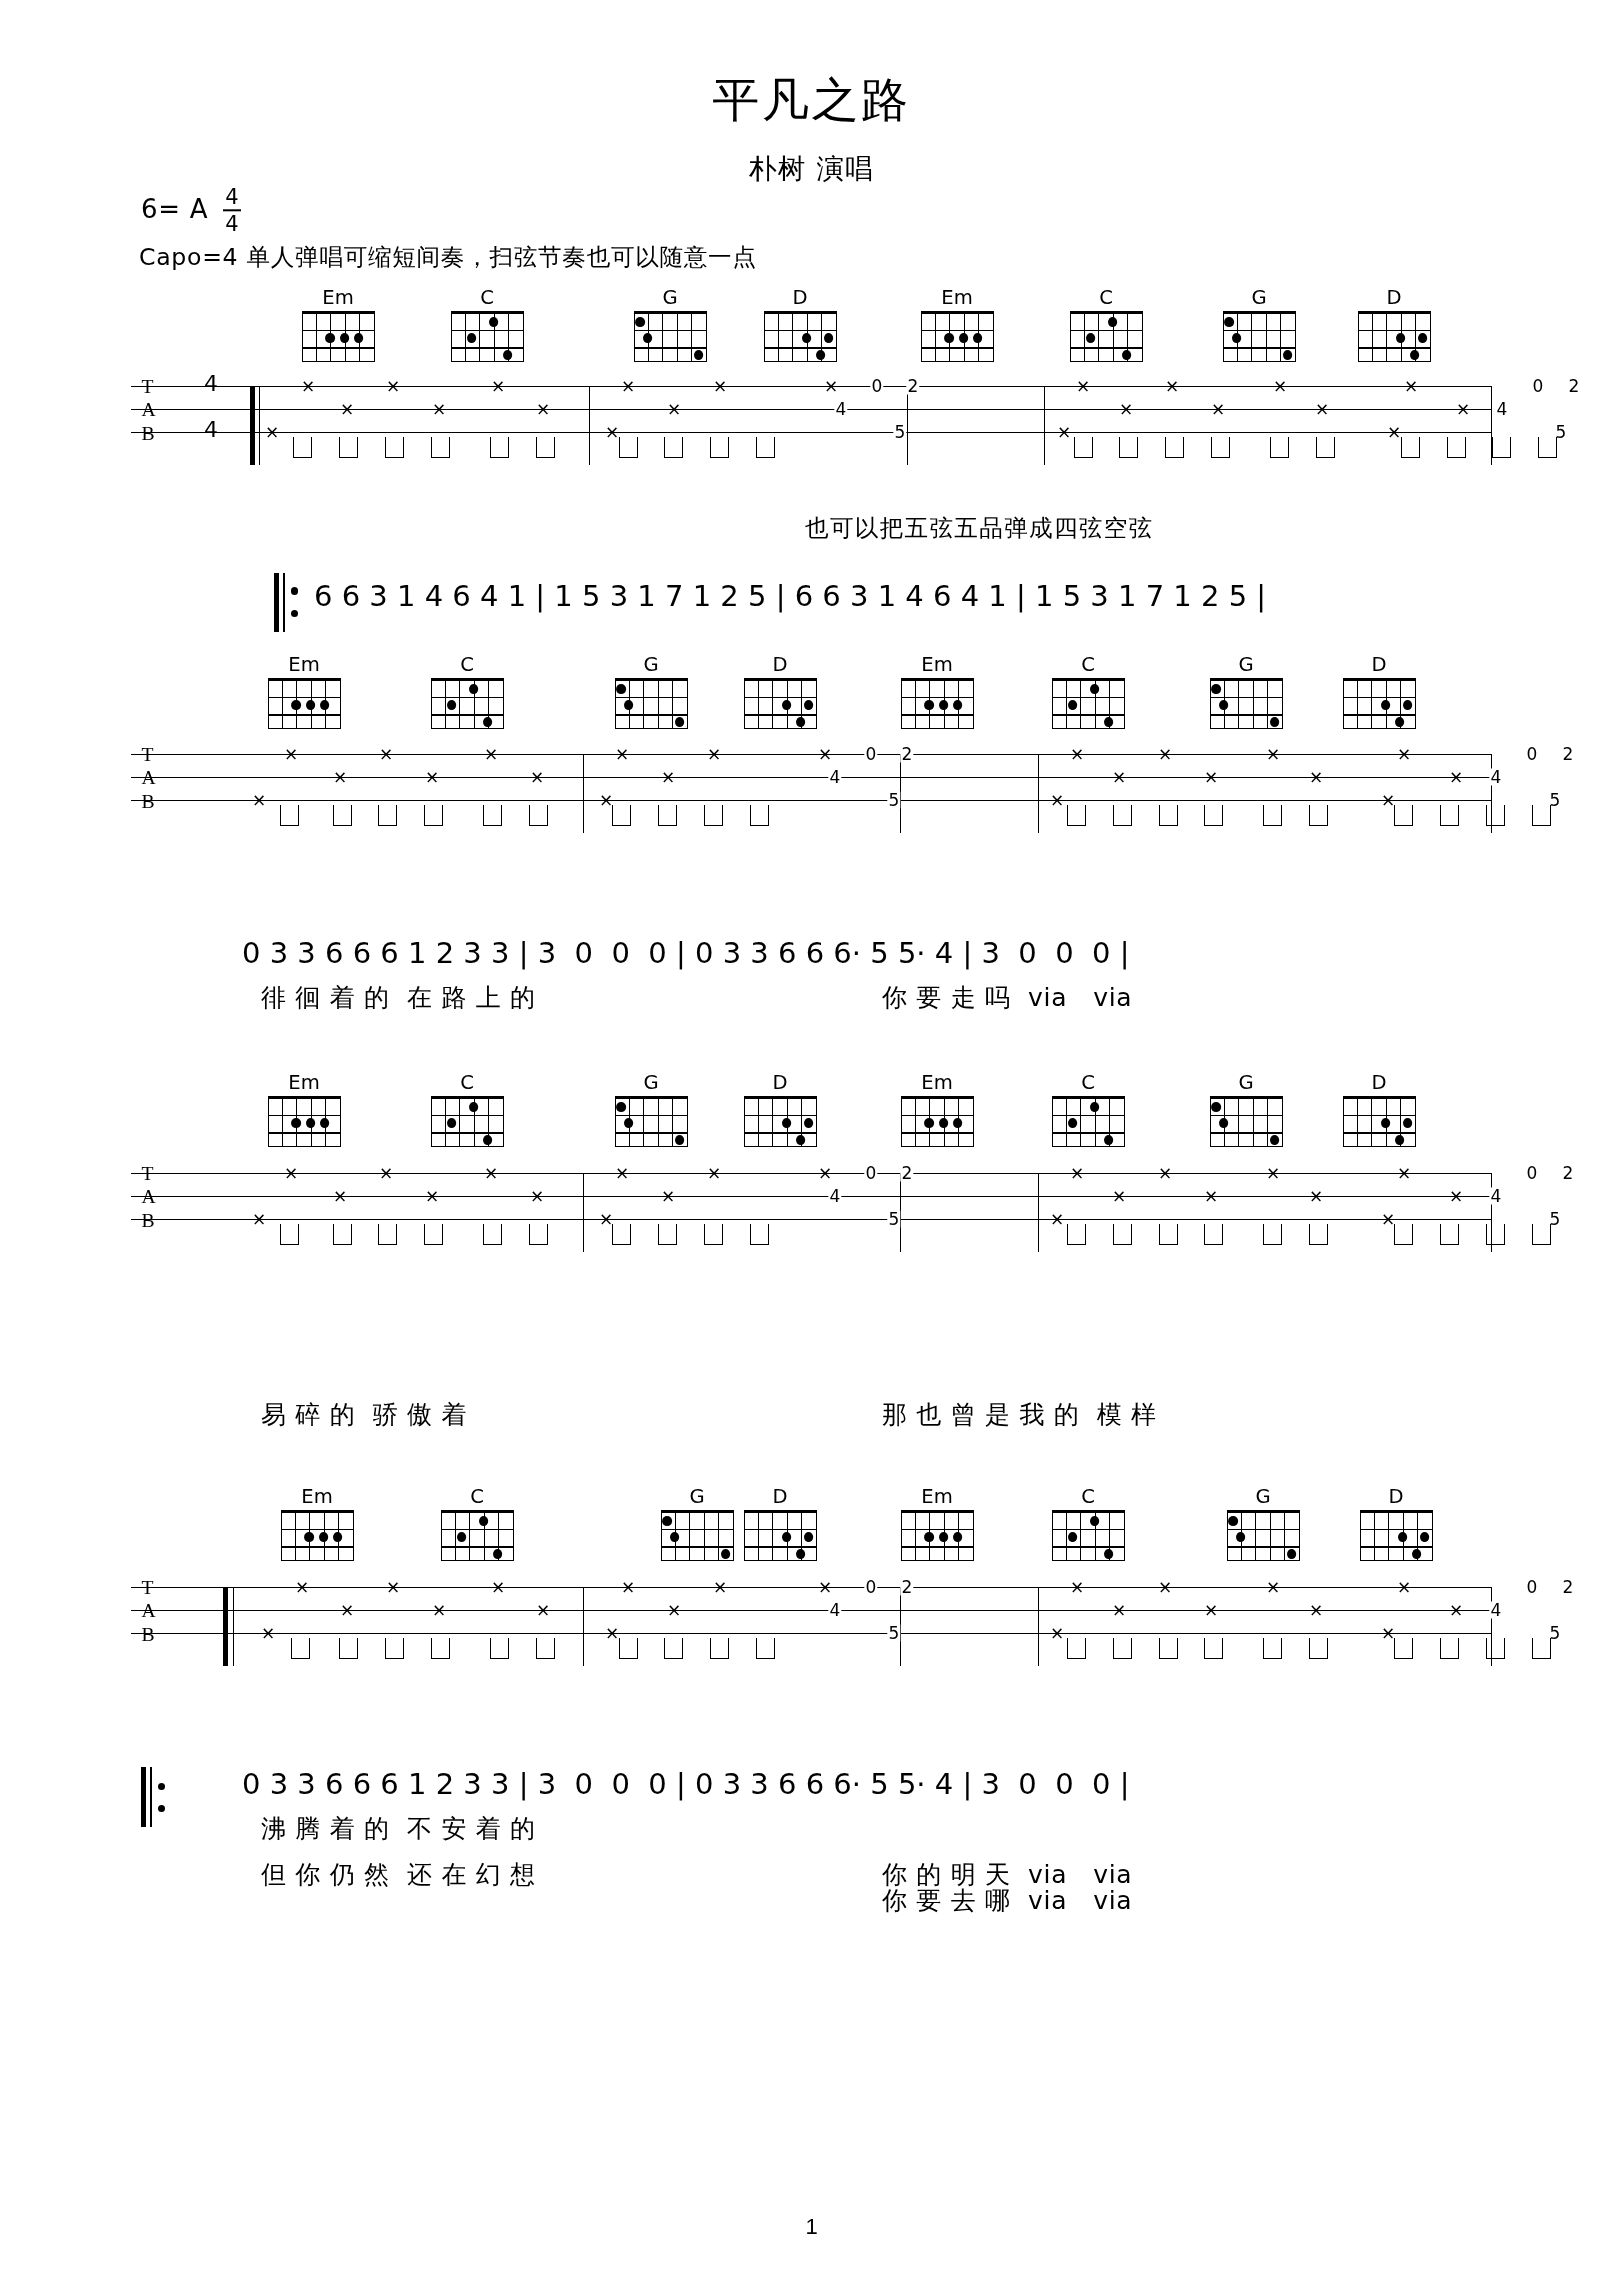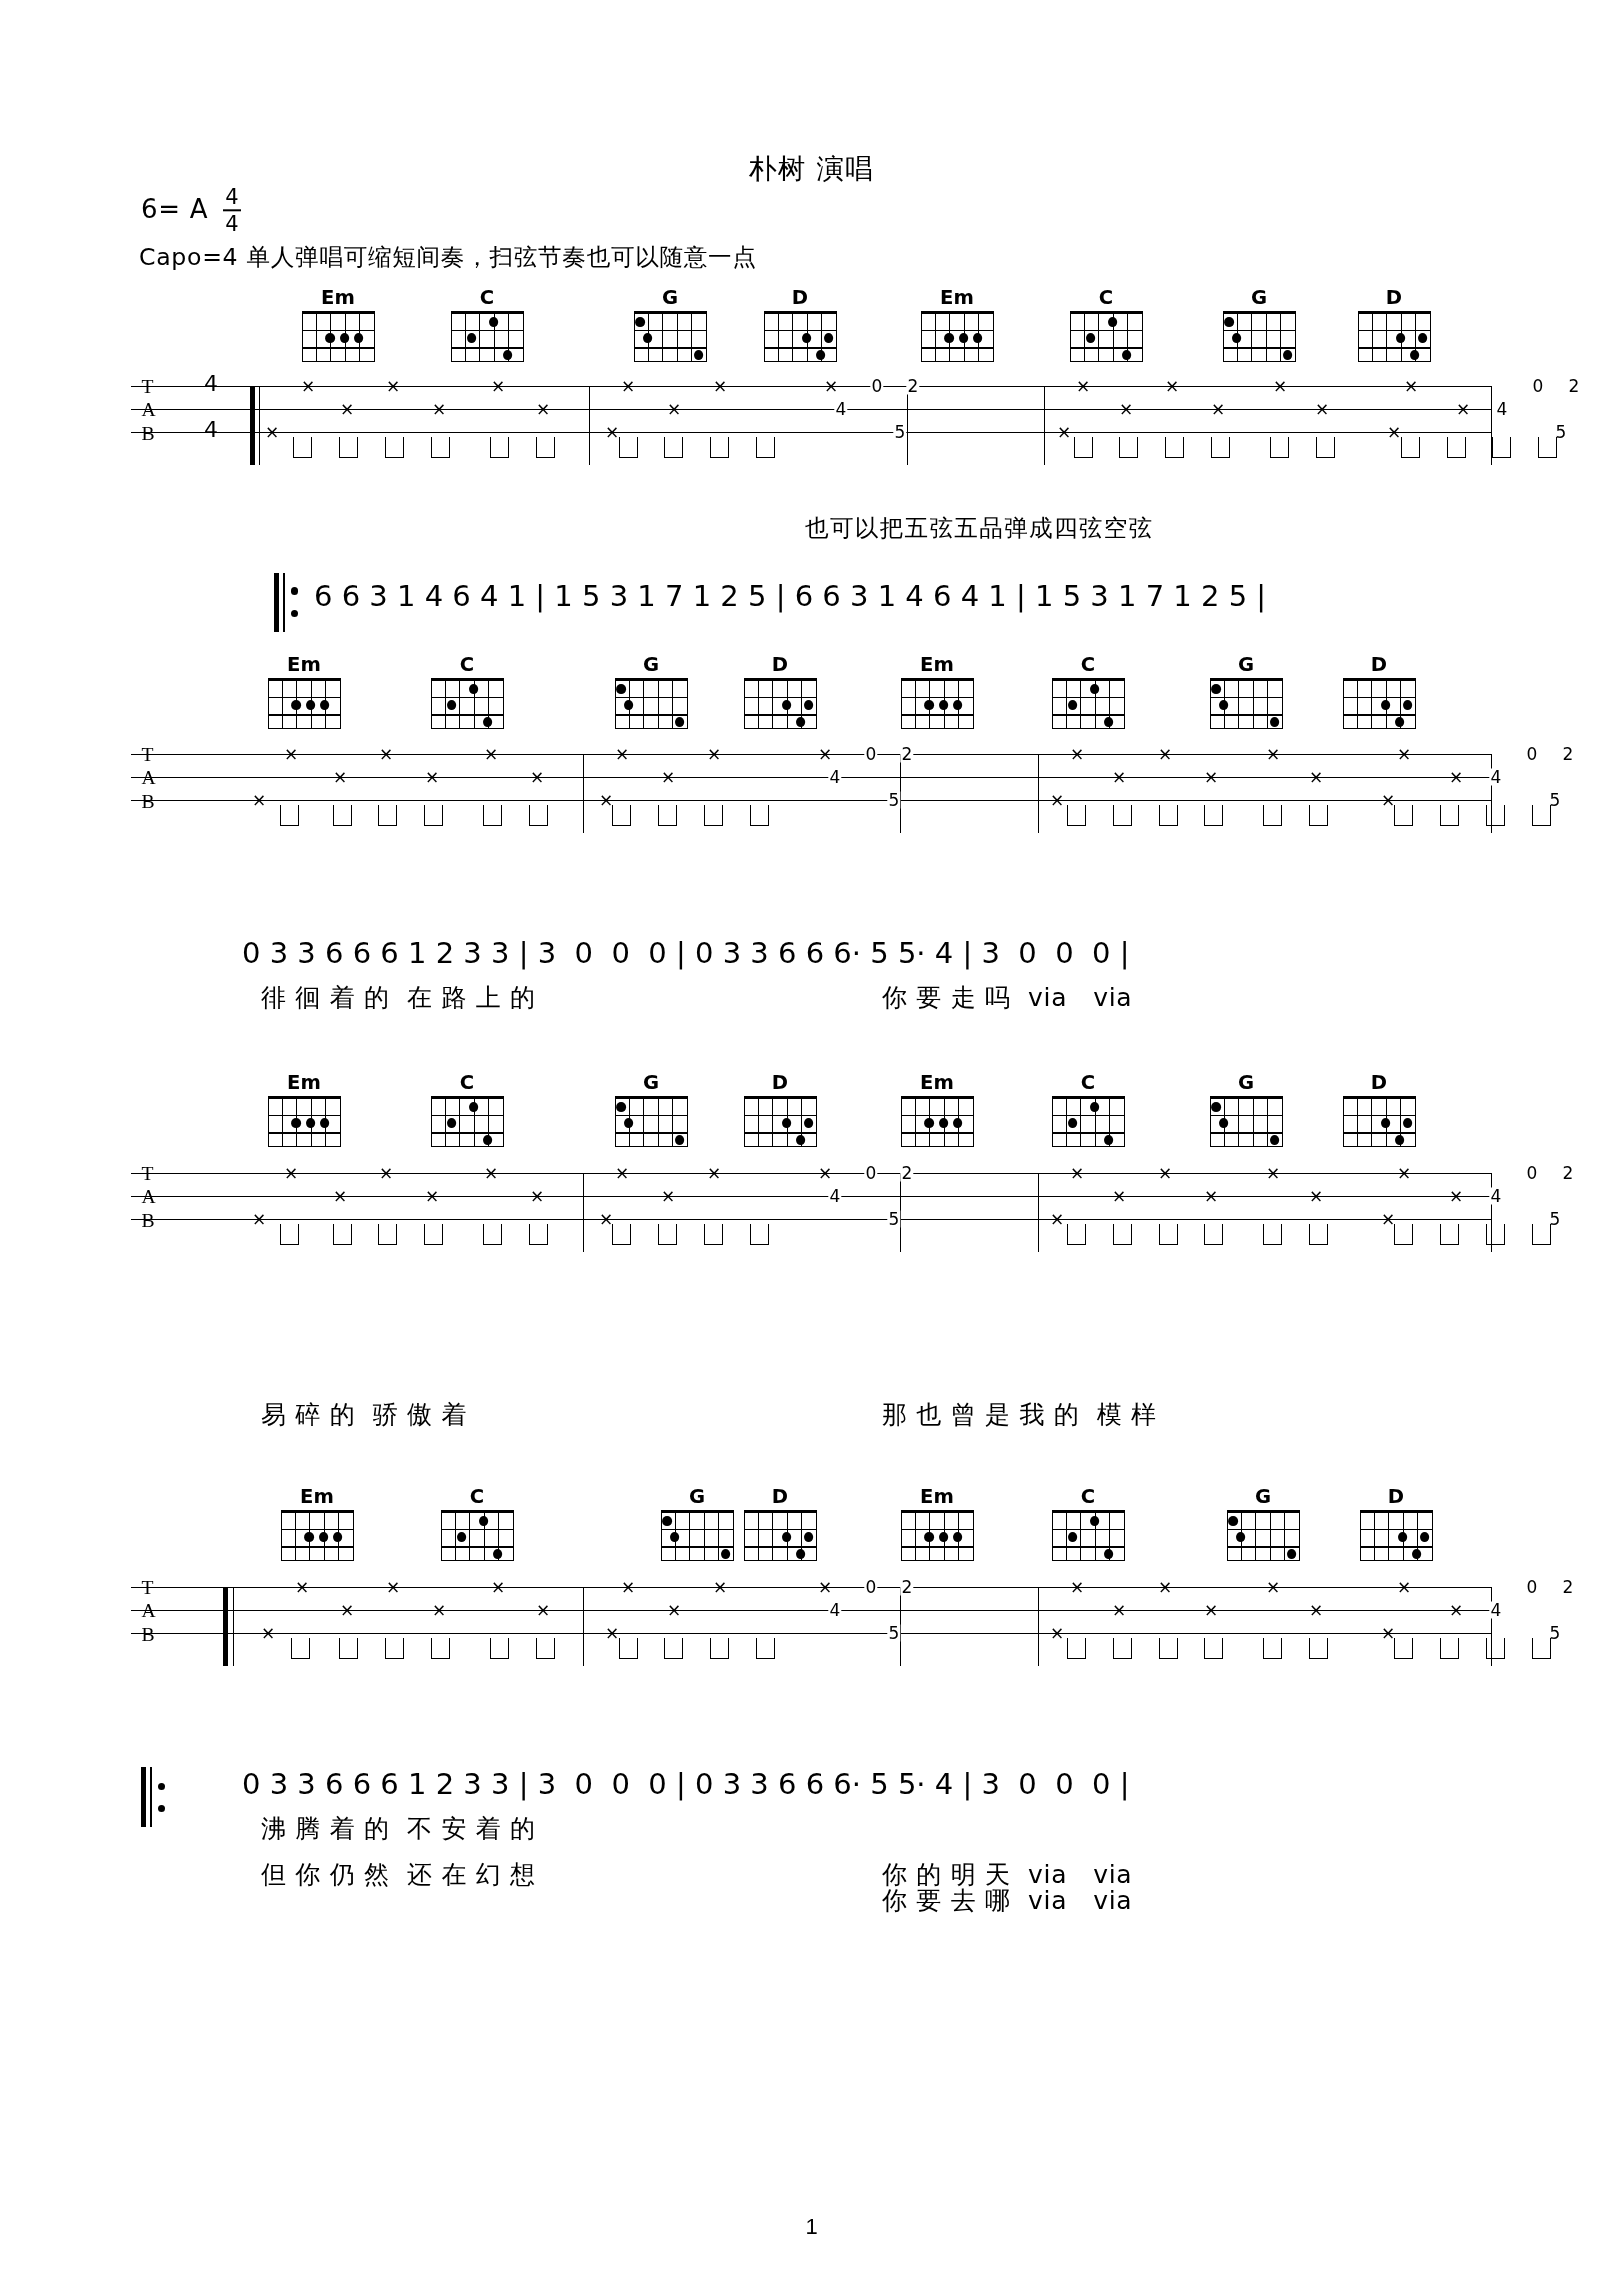--- a/index.html
+++ b/index.html
@@ -82,21 +82,20 @@
     bottom: 33px;
     text-align: center;
     font-size: 22px;
   }
 
   
   .chords { position: absolute; }
   .chord {
     position: absolute;
     width: 84px;
-    font-weight: bold;
   }
   .chord .cname {
     text-align: center;
     font-size: 19.6px;
     font-family: "DejaVu Sans", sans-serif;
     line-height: 1;
     margin-bottom: 3.9px;
   }
   .grid {
     position: relative;
@@ -207,20 +206,21 @@
   }
   .repeat .thick { position:absolute; left:0; top:0; bottom:0; width:5.2px; background:#000; }
   .repeat .thin  { position:absolute; left:9.2px; top:0; bottom:0; width:2px; background:#000; }
   .repeat .d1, .repeat .d2 { position:absolute; left:17px; width:7.2px; height:7.2px; border-radius:50%; background:#000; }
 </style>
 </head>
 <body>
 
 <div class="page">
 
+  <div class="title">平凡之路</div>
   <div class="subtitle">朴树 演唱</div>
 
   <div class="keyline">
     <span class="k">6= A</span>
     <span class="frac">
       <span class="num">4</span>
       <span class="den">4</span>
     </span>
   </div>
 

